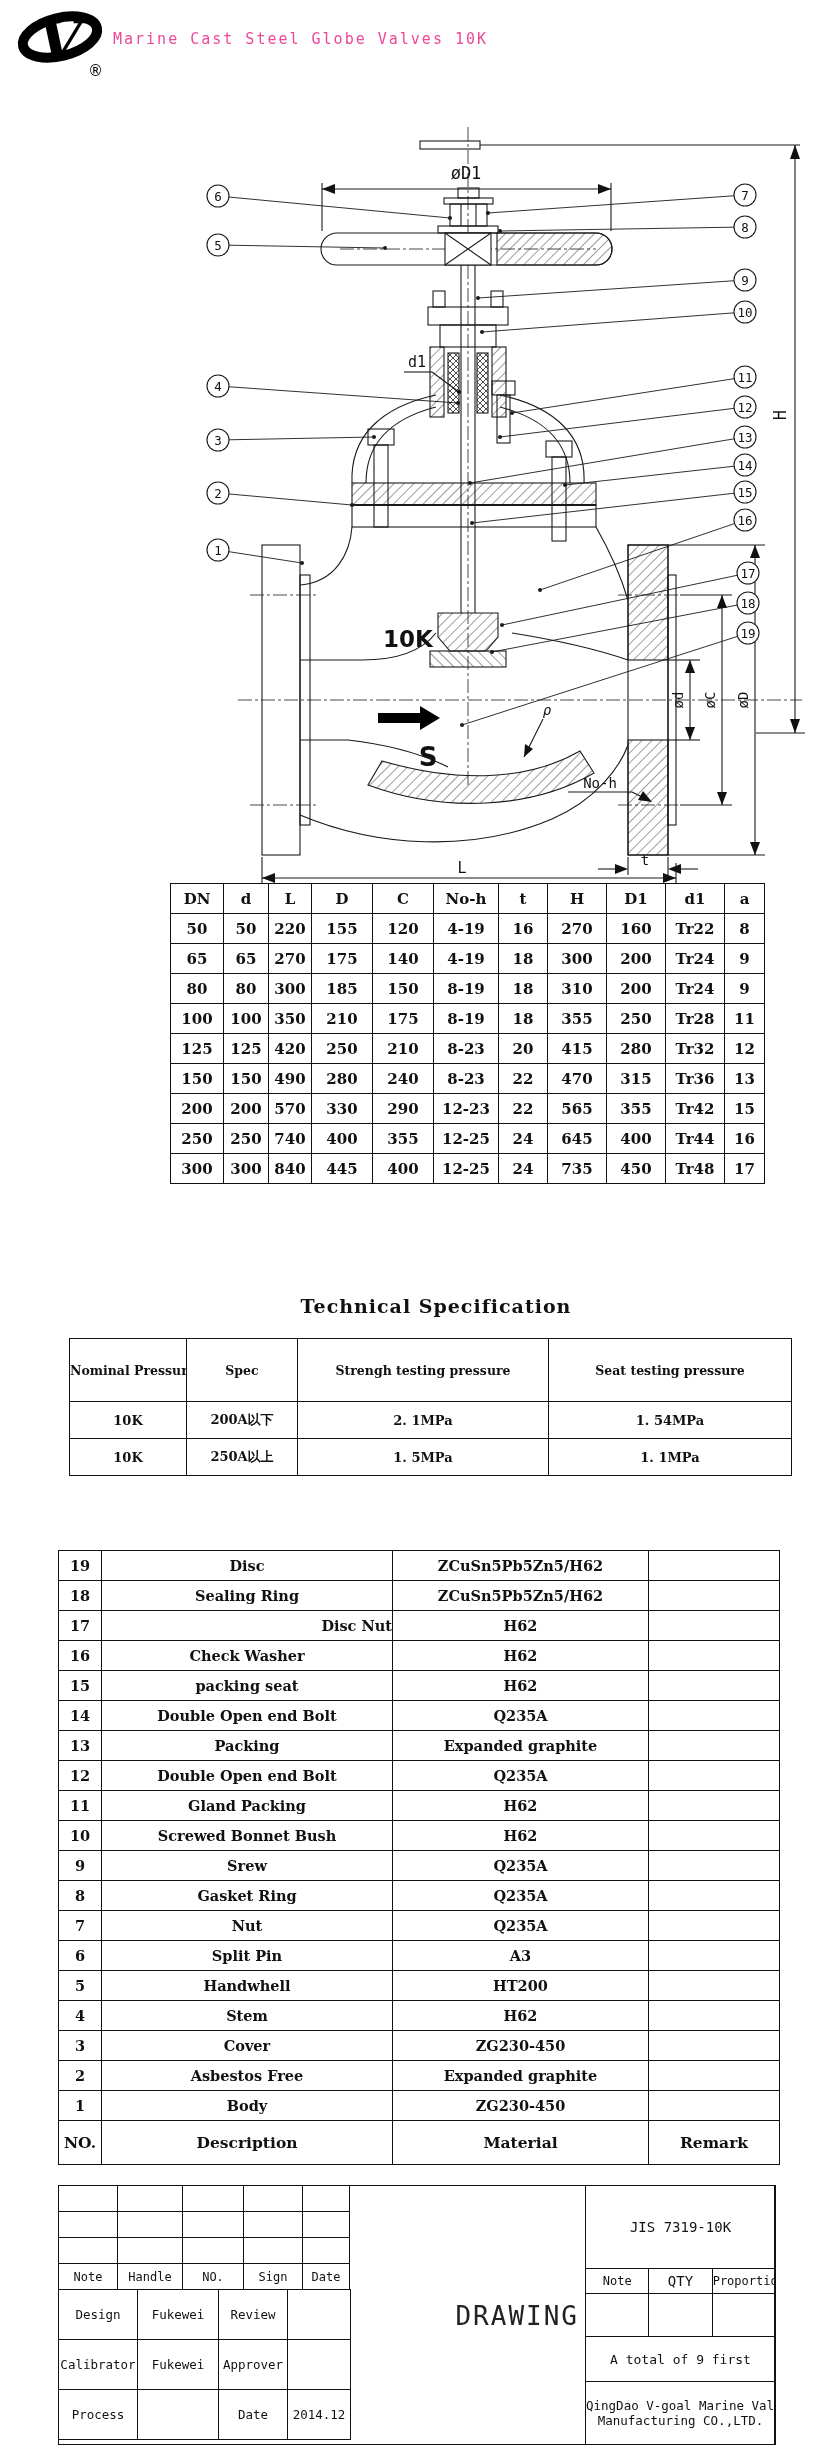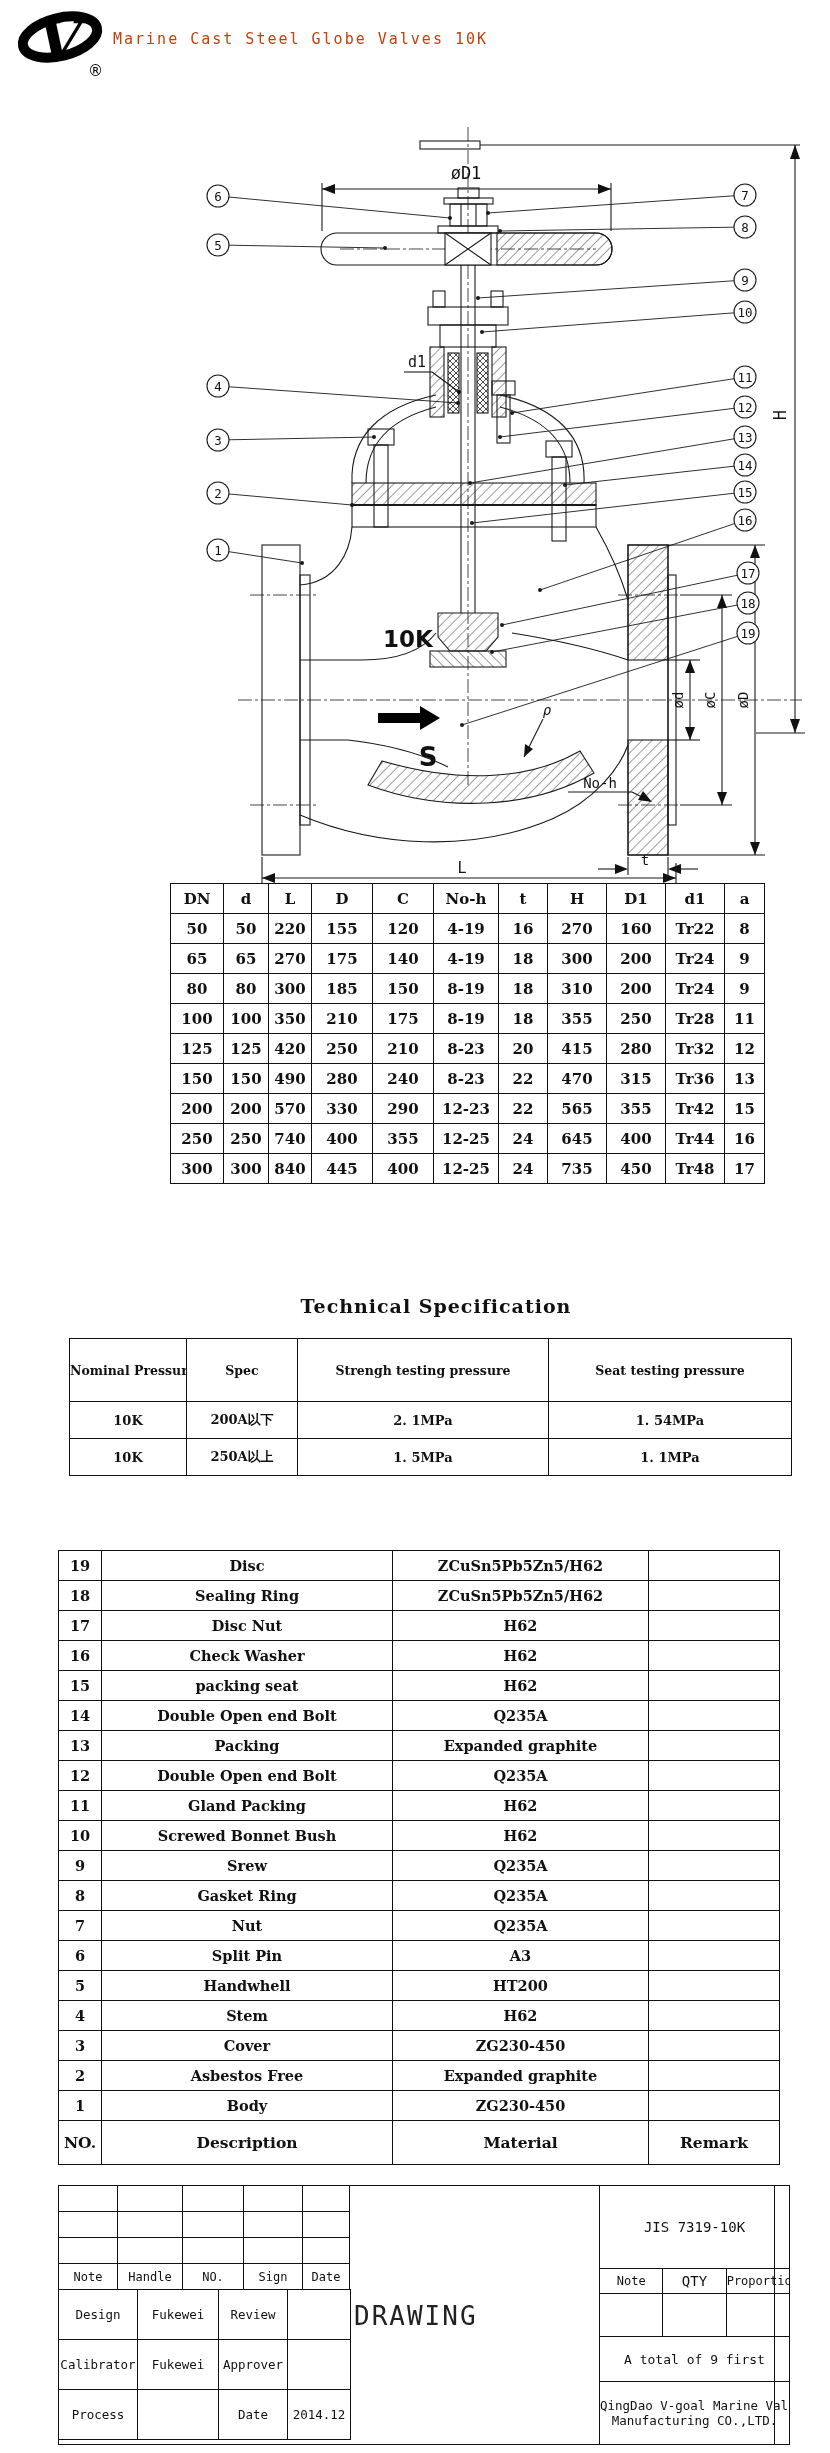--- a/index.html
+++ b/index.html
@@ -1,20 +1,20 @@
 <!DOCTYPE html>
 <html><head>
 <meta charset="utf-8">
 <style>
   html,body{margin:0;padding:0;background:#fff;}
   body{width:830px;height:2453px;position:relative;font-family:"DejaVu Serif",serif;color:#111;}
   .abs{position:absolute;}
   
   #page-title{position:absolute;left:113px;top:30px;font-family:"DejaVu Sans Mono",monospace;
-    font-size:15px;letter-spacing:2px;color:#c2410c;}
+    font-size:15px;letter-spacing:2px;color:#ec4899;}
   
   #valve-svg{position:absolute;left:0;top:85px;}
   
   table{border-collapse:collapse;table-layout:fixed;}
   td,th{border:1.6px solid #111;text-align:center;vertical-align:middle;padding:0;
         font-weight:bold;overflow:hidden;white-space:nowrap;}
   
   #dim-table{position:absolute;left:170px;top:883px;width:583px;font-size:15px;}
   #dim-table th{height:29px;font-size:15px;}
   #dim-table td{height:29px;}
@@ -30,22 +30,22 @@
   #parts-table tr.hdr td{height:43px;font-size:15.5px;}
   
   #title-block{position:absolute;left:58px;top:2185px;width:717px;height:260px;
     border:1.6px solid #111;box-sizing:border-box;font-family:"DejaVu Sans Mono",monospace;}
   #title-block table{position:absolute;font-family:"DejaVu Sans Mono",monospace;}
   #title-block td{font-weight:normal;font-size:12px;border:1.3px solid #111;}
   #rev-grid{left:-1px;top:-1px;width:288px;}
   #rev-grid td{height:25px;}
   #sig-grid{left:-1px;top:103px;width:288px;}
   #sig-grid td{height:49px;font-size:12.5px;}
-  #right-grid{left:540px;top:-1px;width:191px;}
-  #drawing-label{position:absolute;left:295px;top:115px;width:225px;text-align:left;
+  #right-grid{left:526px;top:-1px;width:191px;}
+  #drawing-label{position:absolute;left:295px;top:115px;width:225px;text-align:right;
     font-size:26px;letter-spacing:2px;color:#222;}
   .cad{font-family:"DejaVu Sans Mono",monospace;}
 </style>
 </head>
 <body>
 
 <div>
   <svg class="abs" style="left:12px;top:4px" width="100" height="76" viewBox="0 0 100 76">
     <ellipse cx="48" cy="33" rx="38" ry="19" fill="none" stroke="#000" stroke-width="10" transform="rotate(-14 48 33)"></ellipse>
     <text x="26" y="57" font-family="DejaVu Serif,serif" font-style="italic" font-weight="bold" font-size="56" fill="#000">V</text>
@@ -536,21 +536,21 @@
         <td style="width: 130px;"></td>
       </tr>
       <tr>
         <td style="width: 42px;">18</td>
         <td style="width: 290px;">Sealing Ring</td>
         <td style="width: 255px;">ZCuSn5Pb5Zn5/H62</td>
         <td style="width: 130px;"></td>
       </tr>
       <tr>
         <td style="width: 42px;">17</td>
-        <td style="width: 290px;">Disc Nut</td>
+        <td style="width: 290px; text-align: right;">Disc Nut</td>
         <td style="width: 255px;">H62</td>
         <td style="width: 130px;"></td>
       </tr>
       <tr>
         <td style="width: 42px;">16</td>
         <td style="width: 290px;">Check Washer</td>
         <td style="width: 255px;">H62</td>
         <td style="width: 130px;"></td>
       </tr>
       <tr>

